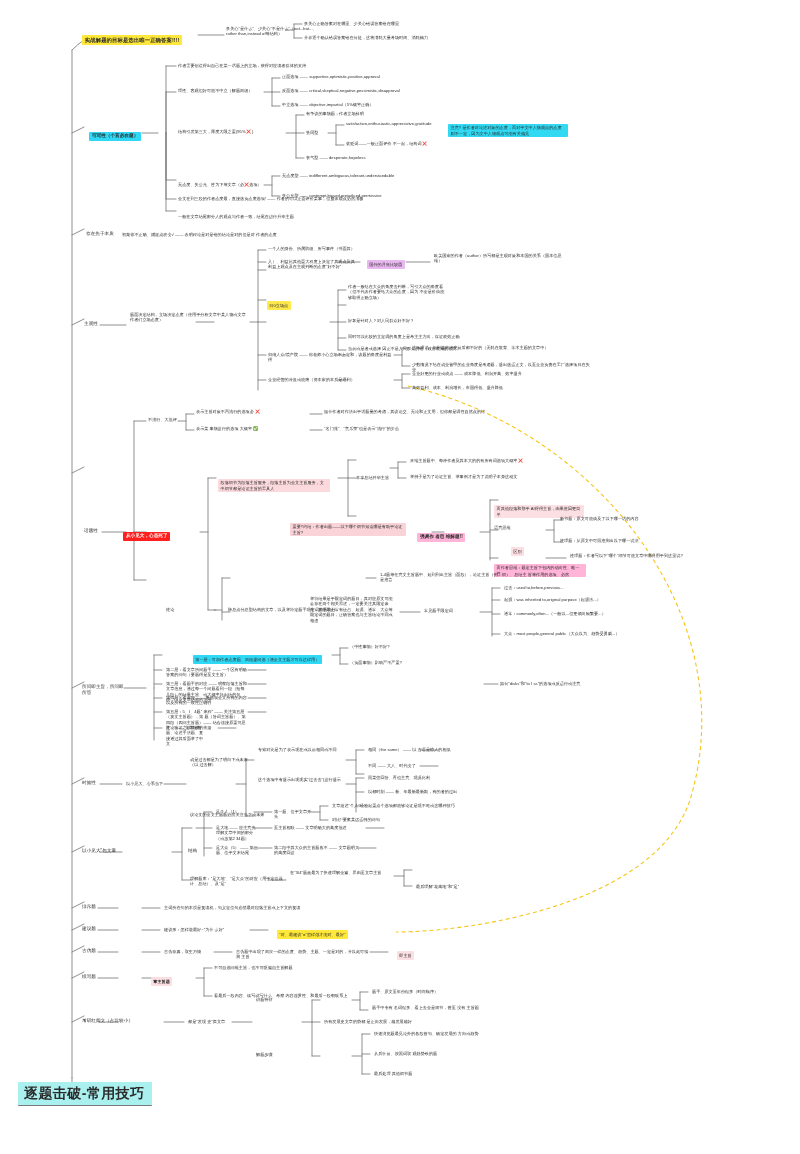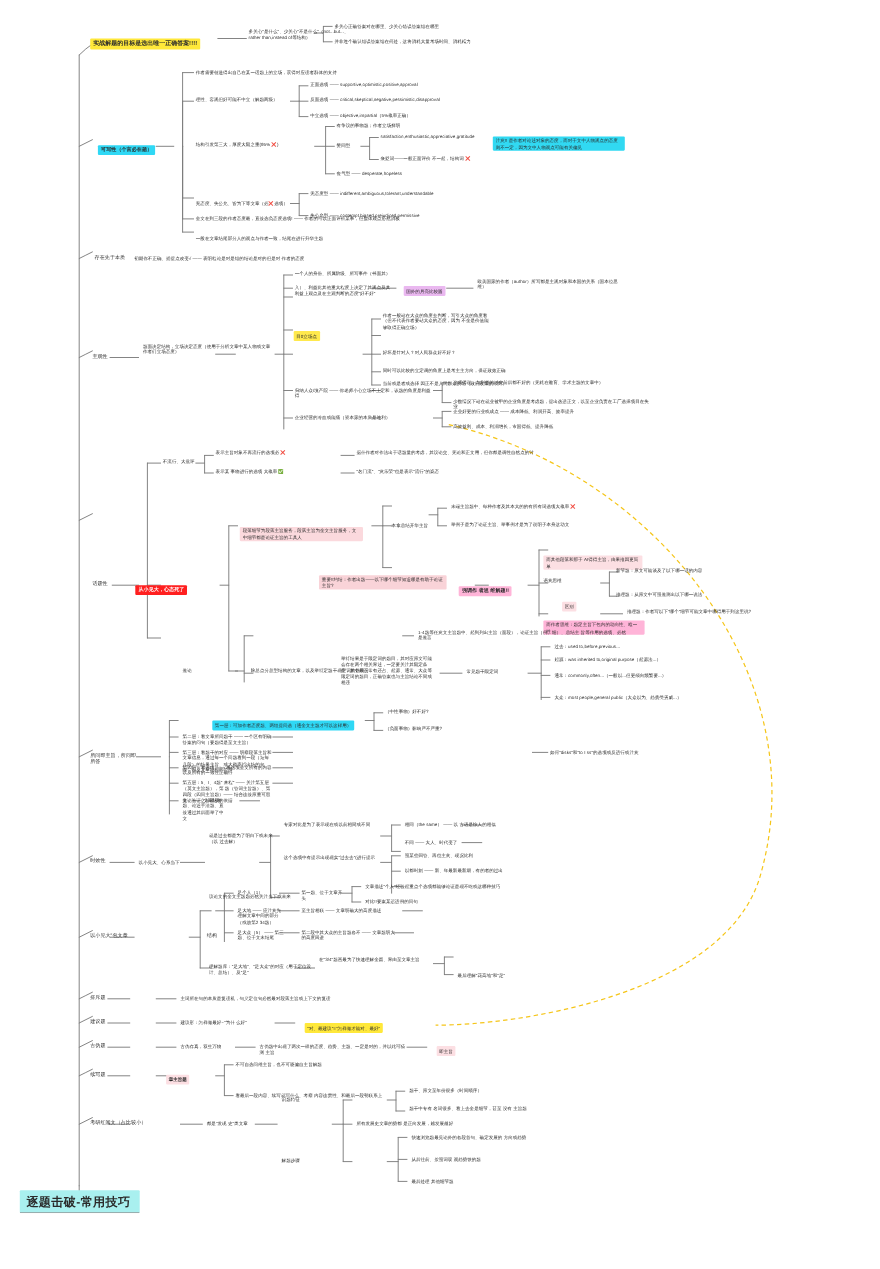--- a/index.html
+++ b/index.html
@@ -31,21 +31,21 @@
   .hl-cyanroot{background:#a9f0ef;border-bottom:1px solid #7a7a7a;padding:2.5px 8px 2.5px 6px;}
   .hl-pink{background:#fbd9dd;}
   .hl-pink2{background:#f9d3d8;}
   .hl-red{background:#ff1f1f;color:#ffffff;}
   .hl-magenta{background:#ffb4d8;}
   .hl-violet{background:#eab8f0;}
   .hl-pinkpale{background:#fcdfe3;}
   .bold{font-weight:bold;}
   .root{
     position:absolute;
-    font-size:11px;font-weight:bold;letter-spacing:.03em;
+    font-size:14px;font-weight:bold;letter-spacing:.03em;
   }
 </style>
 </head>
 <body>
 
 <div id="canvas">
 
   <svg class="wires" viewBox="0 0 800 1154">
     <g stroke="#7b7b7b" stroke-width="0.85" fill="none" stroke-linecap="round">
 

